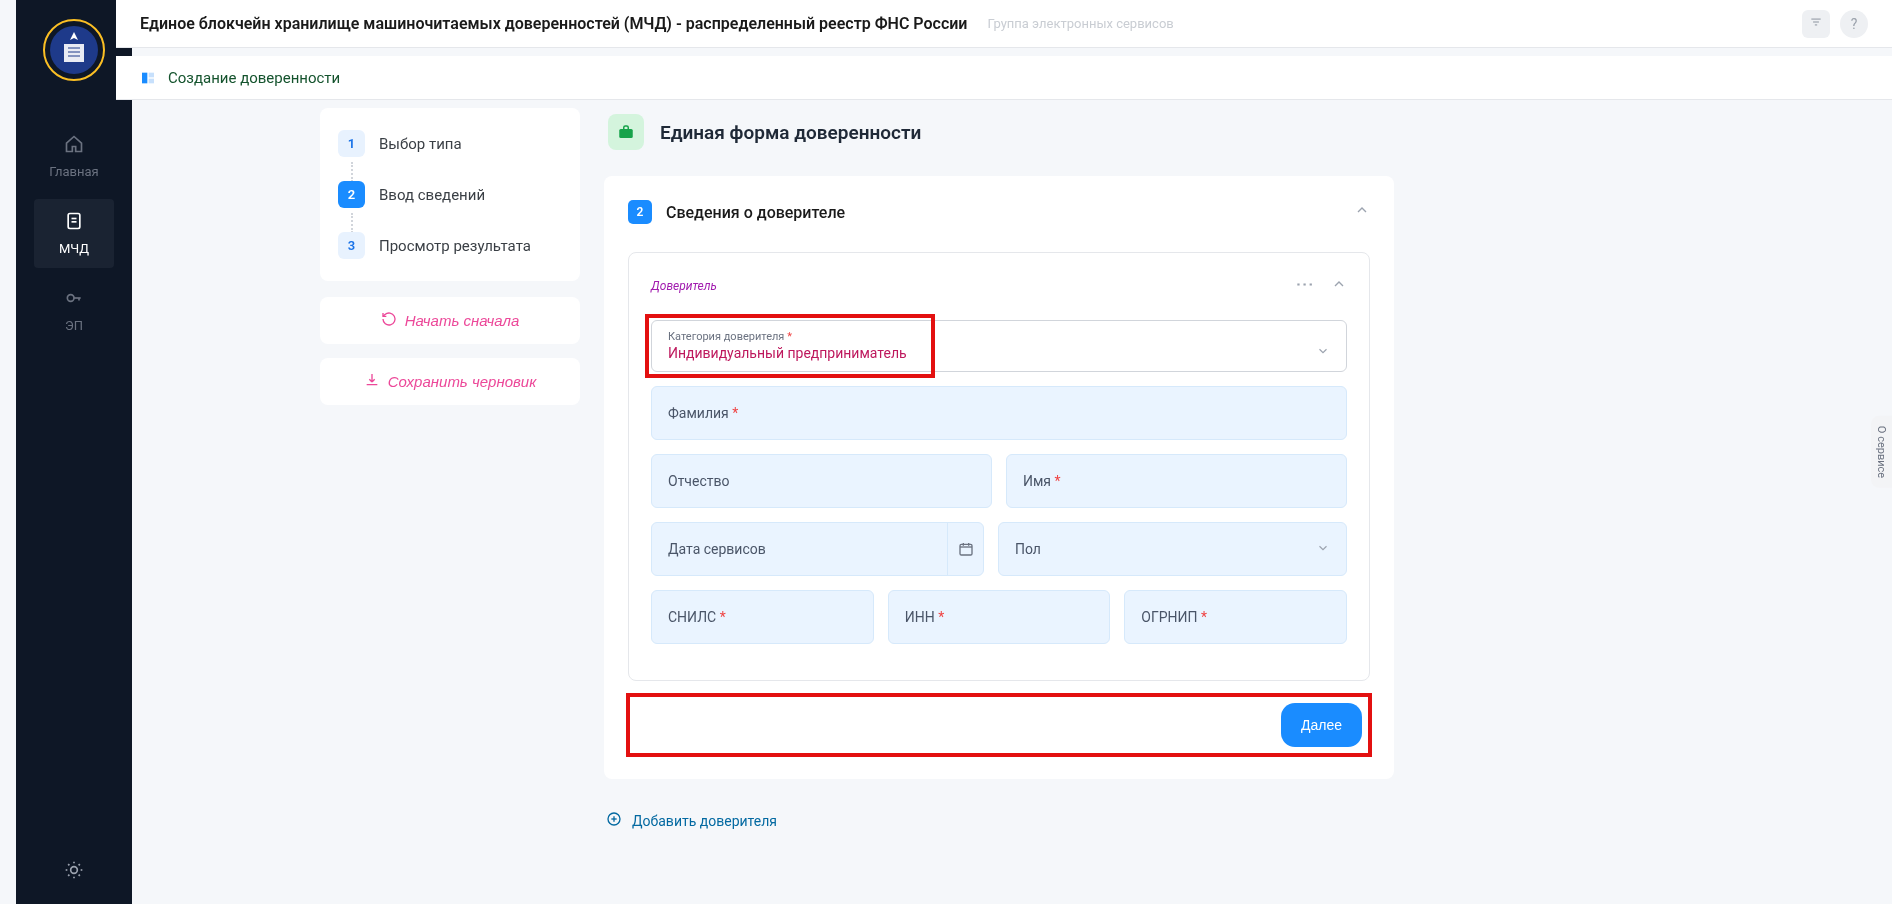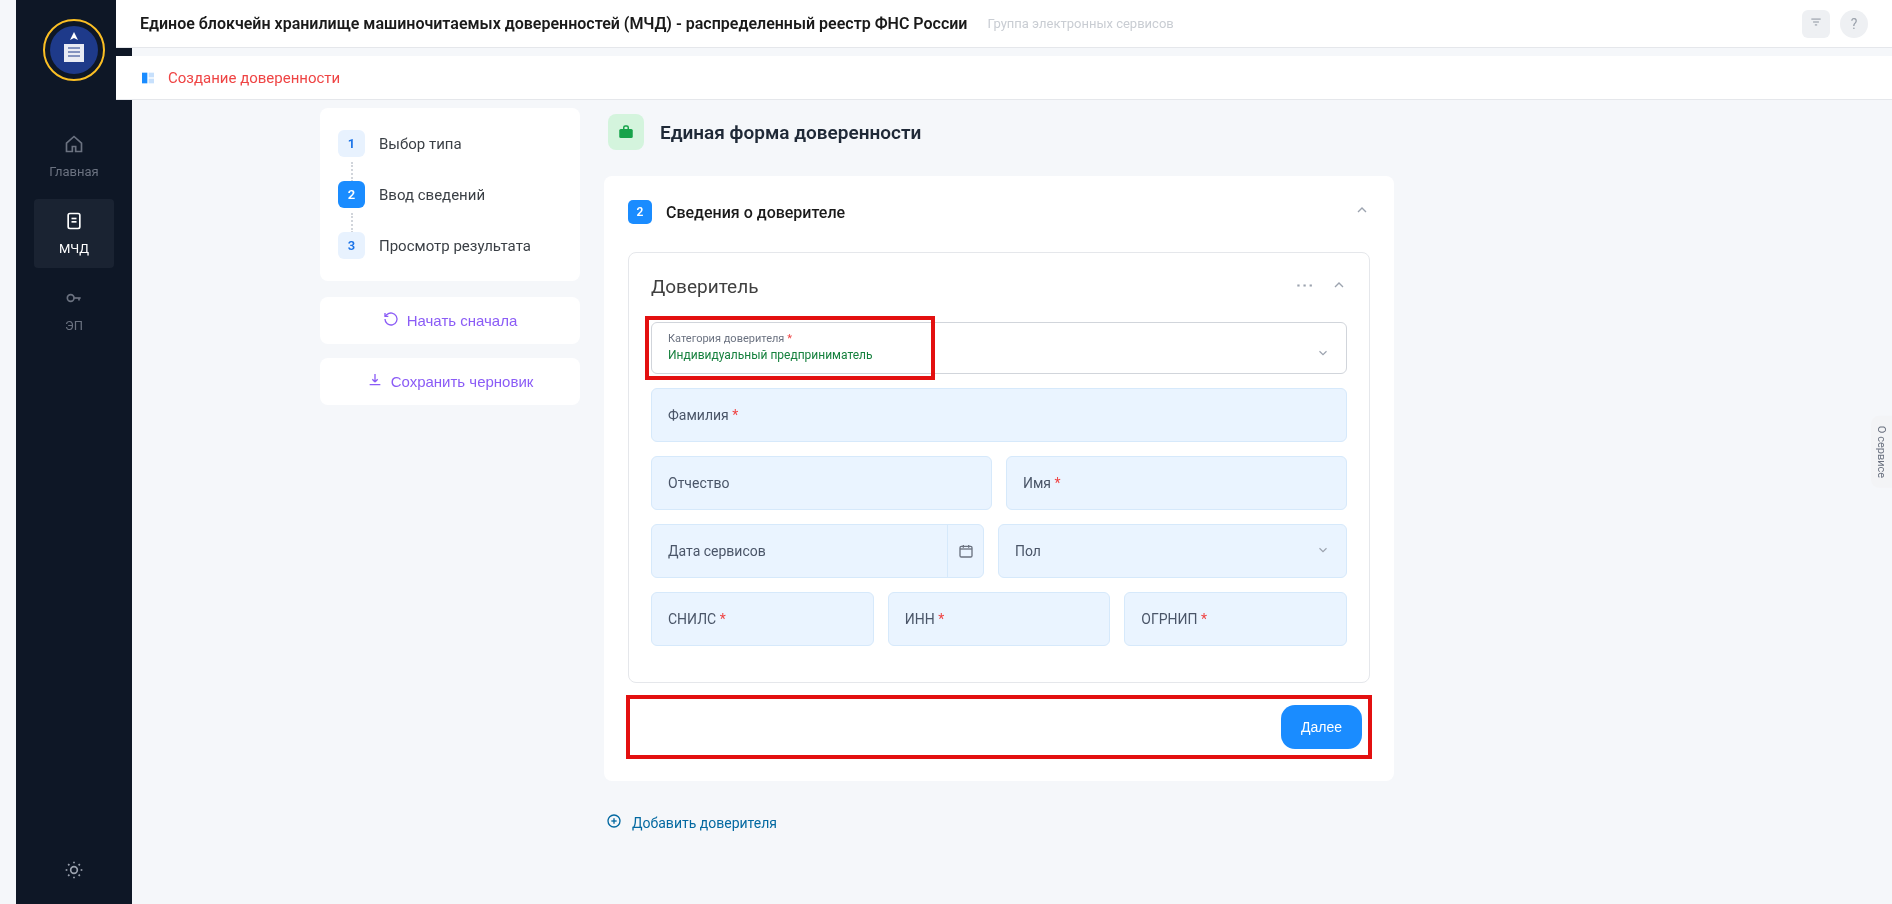--- a/index.html
+++ b/index.html
@@ -113,21 +113,21 @@
       border-bottom: 1px solid #e5e7eb;
       z-index: 5;
     }
     .sub-header-icon {
       width: 16px;
       height: 16px;
       margin-right: 12px;
     }
     .sub-header-title {
       font-size: 15px;
-      color: #ef4444;
+      color: #14532d;
     }
     
     .main-content {
       position: fixed;
       top: 100px;
       left: 116px;
       right: 0;
       bottom: 0;
       overflow-y: auto;
       padding: 8px 24px 24px;
@@ -180,27 +180,28 @@
       color: #fff;
     }
     .step-label { font-size: 15px; color: #3a3f45; }
     .action-btn {
       width: 100%;
       background: #fff;
       border: none;
       border-radius: 8px;
       padding: 14px;
       font-size: 15px;
-      color: #8b5cf6;
+      color: #ec4899;
       cursor: pointer;
       margin-bottom: 14px;
       display: flex;
       align-items: center;
       justify-content: center;
       gap: 8px;
+      font-style: italic;
     }
     
     .form-column {
       flex: 1;
       max-width: 790px;
     }
     .form-title-row {
       display: flex;
       align-items: center;
       gap: 16px;
@@ -257,21 +258,21 @@
       border: 1px solid #e5e7eb;
       border-radius: 8px;
       padding: 22px;
     }
     .subsection-header {
       display: flex;
       align-items: center;
       justify-content: space-between;
       margin-bottom: 24px;
     }
-    .subsection-title { font-size: 19px; color: #404040; }
+    .subsection-title { font-size: 12px; color: #a21caf; font-style: italic; }
     .subsection-actions { display: flex; gap: 16px; align-items: center; }
     .kebab { color: #9ca3af; cursor: pointer; font-size: 18px; letter-spacing: 2px; transform: rotate(90deg); }
     
     .form-row {
       display: flex;
       gap: 14px;
       margin-bottom: 14px;
     }
     .field {
       flex: 1;
@@ -292,22 +293,22 @@
       align-items: flex-start;
       justify-content: center;
       padding: 6px 16px;
       text-align: center;
     }
     .field-floating-label {
       font-size: 11px;
       color: #6b7280;
     }
     .field-value {
-      font-size: 12px;
-      color: #15803d;
+      font-size: 14px;
+      color: #be185d;
     }
     .field-placeholder {
       font-size: 14px;
       color: #4a5568;
     }
     .required { color: #ef4444; }
     .calendar-addon {
       width: 36px;
       height: 100%;
       display: flex;

